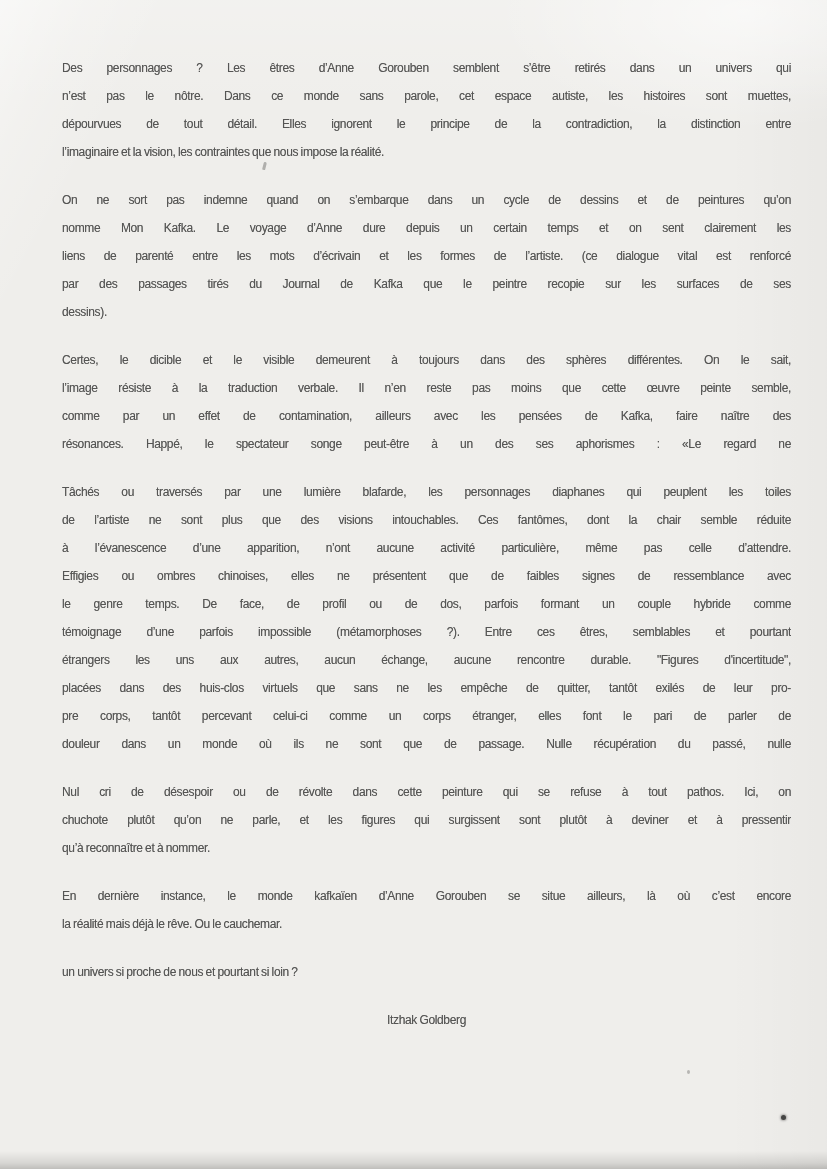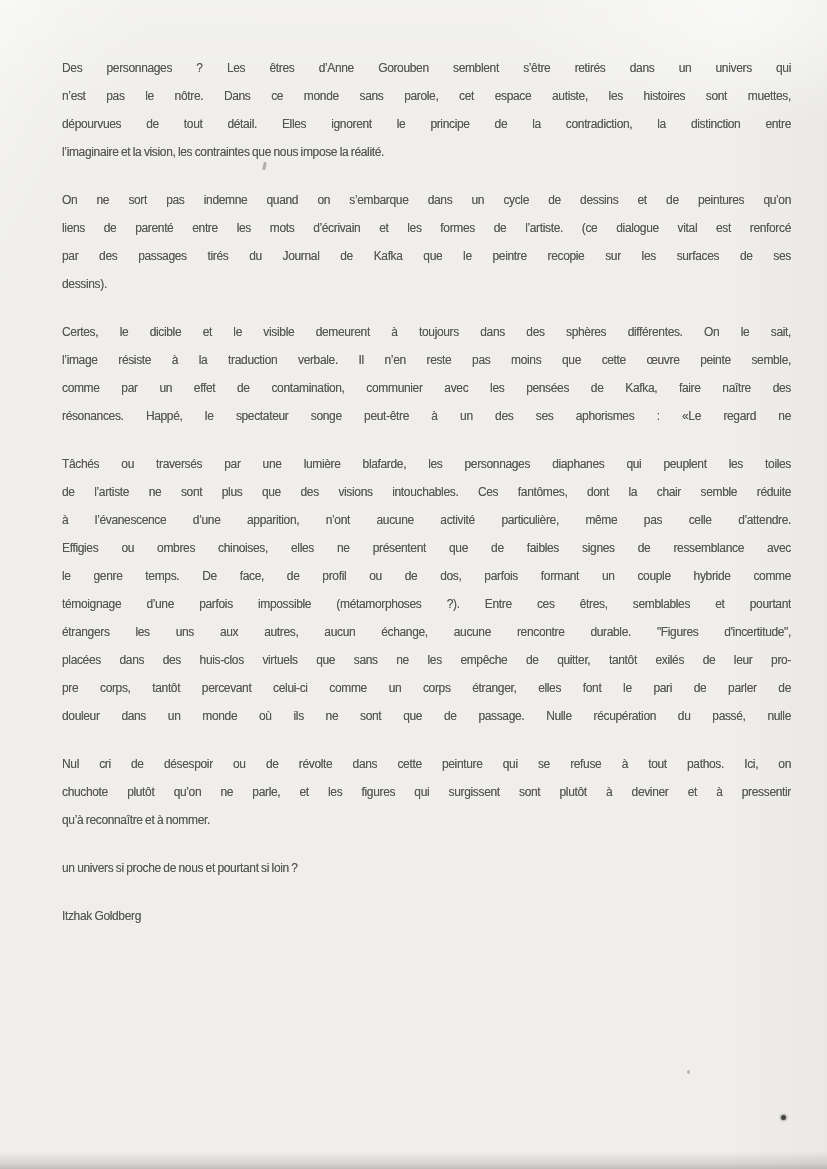--- a/index.html
+++ b/index.html
@@ -41,21 +41,21 @@
   .line {
     height: 28px;
     overflow: hidden;
     text-align: justify;
     text-align-last: justify;
     white-space: normal;
   }
   .line.last { text-align-last: left; }
   .signature {
     height: 28px;
-    text-align: left;
+    text-align: center;
   }
   
   .stray-mark {
     position: absolute;
     left: 263px; top: 162px;
     width: 3px; height: 8px;
     background: #8d8d8b;
     border-radius: 2px 2px 1px 1px;
     transform: rotate(14deg);
     opacity: 0.65;
@@ -82,48 +82,53 @@
 <div class="paper">
   <div class="text-block">
     <div class="paragraph">
         <div class="line">Des personnages ? Les êtres d’Anne Gorouben semblent s’être retirés dans un univers qui</div>
         <div class="line">n’est pas le nôtre. Dans ce monde sans parole, cet espace autiste, les histoires sont muettes,</div>
         <div class="line">dépourvues de tout détail. Elles ignorent le principe de la contradiction, la distinction entre</div>
         <div class="line last">l’imaginaire et la vision, les contraintes que nous impose la réalité.</div>
       </div>
       <div class="paragraph">
         <div class="line">On ne sort pas indemne quand on s’embarque dans un cycle de dessins et de peintures qu’on</div>
+        <div class="line">nomme Mon Kafka. Le voyage d’Anne dure depuis un certain temps et on sent clairement les</div>
         <div class="line">liens de parenté entre les mots d’écrivain et les formes de l’artiste. (ce dialogue vital est renforcé</div>
         <div class="line">par des passages tirés du Journal de Kafka que le peintre recopie sur les surfaces de ses</div>
         <div class="line last">dessins).</div>
       </div>
       <div class="paragraph">
         <div class="line">Certes, le dicible et le visible demeurent à toujours dans des sphères différentes. On le sait,</div>
         <div class="line">l’image résiste à la traduction verbale. Il n’en reste pas moins que cette œuvre peinte semble,</div>
-        <div class="line">comme par un effet de contamination, communier avec les pensées de Kafka, faire naître des</div>
+        <div class="line">comme par un effet de contamination, ailleurs avec les pensées de Kafka, faire naître des</div>
         <div class="line">résonances. Happé, le spectateur songe peut-être à un des ses aphorismes : «Le regard ne</div>
       </div>
       <div class="paragraph">
         <div class="line">Tâchés ou traversés par une lumière blafarde, les personnages diaphanes qui peuplent les toiles</div>
         <div class="line">de l’artiste ne sont plus que des visions intouchables. Ces fantômes, dont la chair semble réduite</div>
         <div class="line">à l’évanescence d’une apparition, n’ont aucune activité particulière, même pas celle d’attendre.</div>
         <div class="line">Effigies ou ombres chinoises, elles ne présentent que de faibles signes de ressemblance avec</div>
         <div class="line">le genre temps. De face, de profil ou de dos, parfois formant un couple hybride comme</div>
         <div class="line">témoignage d’une parfois impossible (métamorphoses ?). Entre ces êtres, semblables et pourtant</div>
         <div class="line">étrangers les uns aux autres, aucun échange, aucune rencontre durable. "Figures d'incertitude",</div>
         <div class="line">placées dans des huis-clos virtuels que sans ne les empêche de quitter, tantôt exilés de leur pro-</div>
         <div class="line">pre corps, tantôt percevant celui-ci comme un corps étranger, elles font le pari de parler de</div>
         <div class="line">douleur dans un monde où ils ne sont que de passage. Nulle récupération du passé, nulle</div>
       </div>
       <div class="paragraph">
         <div class="line">Nul cri de désespoir ou de révolte dans cette peinture qui se refuse à tout pathos. Ici, on</div>
         <div class="line">chuchote plutôt qu’on ne parle, et les figures qui surgissent sont plutôt à deviner et à pressentir</div>
         <div class="line last">qu’à reconnaître et à nommer.</div>
       </div>
       <div class="paragraph">
+        <div class="line">En dernière instance, le monde kafkaïen d’Anne Gorouben se situe ailleurs, là où c’est encore</div>
+        <div class="line last">la réalité mais déjà le rêve. Ou le cauchemar.</div>
+      </div>
+      <div class="paragraph">
         <div class="line last">un univers si proche de nous et pourtant si loin ?</div>
       </div>
       <div class="signature">Itzhak Goldberg</div>
   </div>
   <span class="stray-mark"></span>
   <span class="ink-dot"></span>
   <span class="ink-speck-faint"></span>
 </div>
 
 </body></html>

